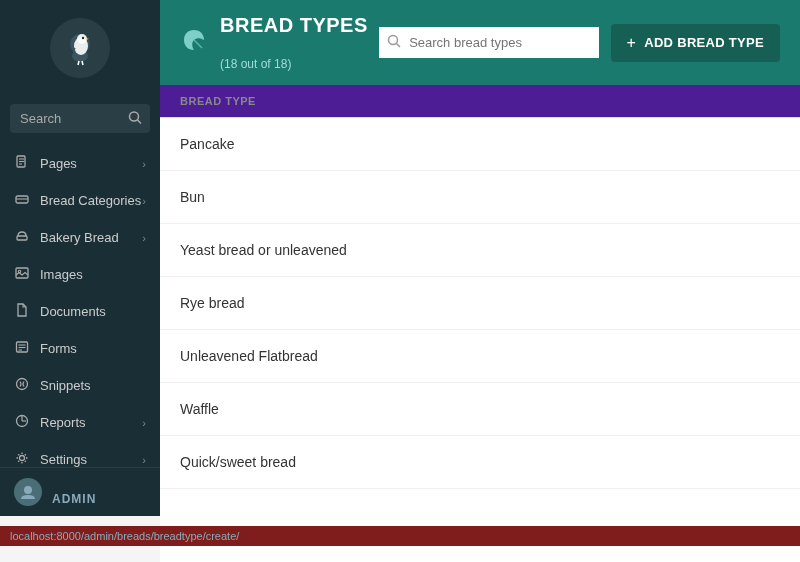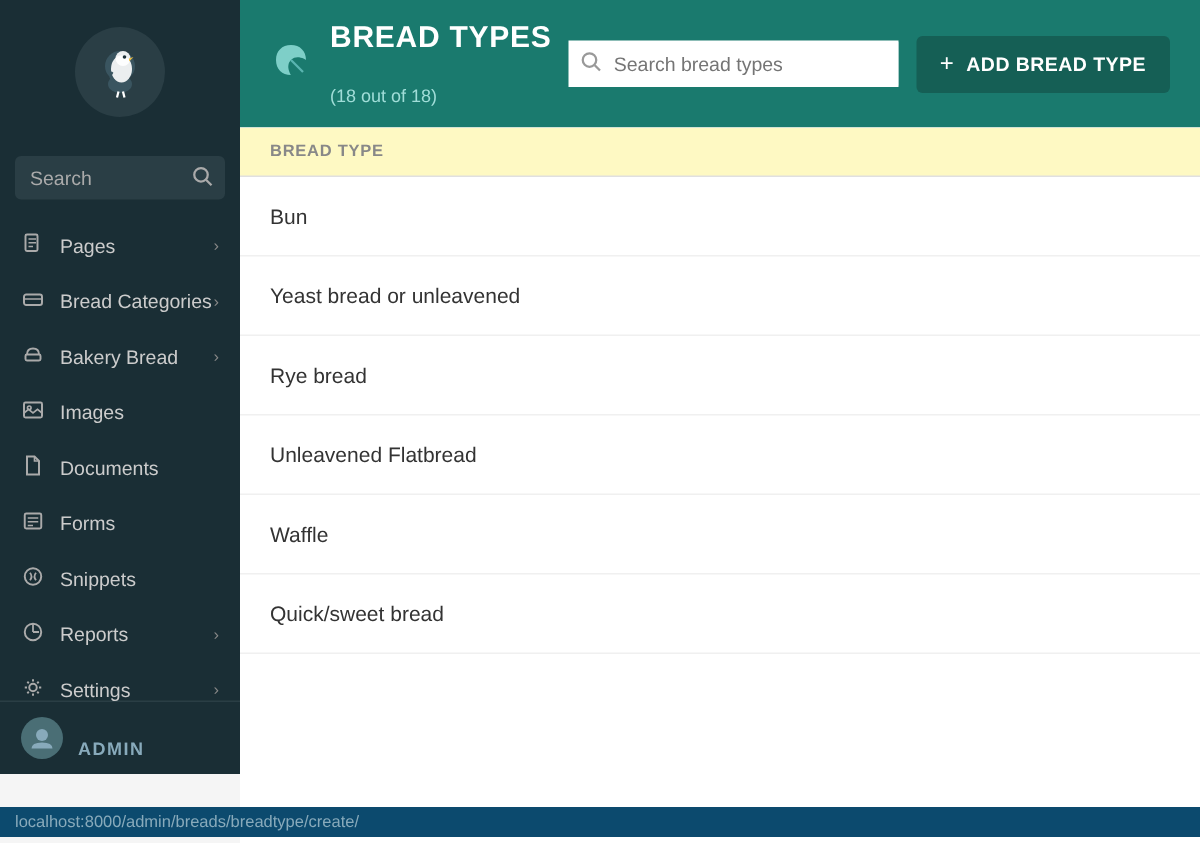--- a/index.html
+++ b/index.html
@@ -211,21 +211,21 @@
     
     .table-wrapper {
       flex: 1;
       overflow-y: auto;
       background: white;
     }
 
     .table-header {
       display: flex;
       align-items: flex-end;
-      background: #fef9c3;
+      background: #4c1d95;
       border-bottom: 1px solid #e0e0e0;
       padding: 10px 20px;
     }
 
     .col-header {
       font-size: 11px;
       font-weight: 600;
       color: #888;
       text-transform: uppercase;
       letter-spacing: 0.5px;
@@ -236,26 +236,26 @@
       align-items: center;
       padding: 18px 20px;
       border-bottom: 1px solid #f0f0f0;
       font-size: 14px;
       color: #333;
       cursor: pointer;
     }
 
     
     .status-bar {
-      background: #0c4a6e;
+      background: #7f1d1d;
       color: #8ab;
       font-size: 11px;
       padding: 4px 10px;
       position: fixed;
-      bottom: 4px;
+      bottom: 16px;
       left: 0;
       right: 0;
       z-index: 100;
     }
   </style>
 </head>
 <body>
 
 <nav class="sidebar">
   <div class="sidebar-logo">
@@ -457,20 +457,23 @@
       <span>ADD BREAD TYPE</span>
     </button>
   </div>
 
   <div class="table-wrapper">
     <div class="table-header">
       <span class="col-header">BREAD TYPE</span>
     </div>
 
     <div class="table-row">
+      <span>Pancake</span>
+    </div>
+    <div class="table-row">
       <span>Bun</span>
     </div>
     <div class="table-row">
       <span>Yeast bread or unleavened</span>
     </div>
     <div class="table-row">
       <span>Rye bread</span>
     </div>
     <div class="table-row">
       <span>Unleavened Flatbread</span>

